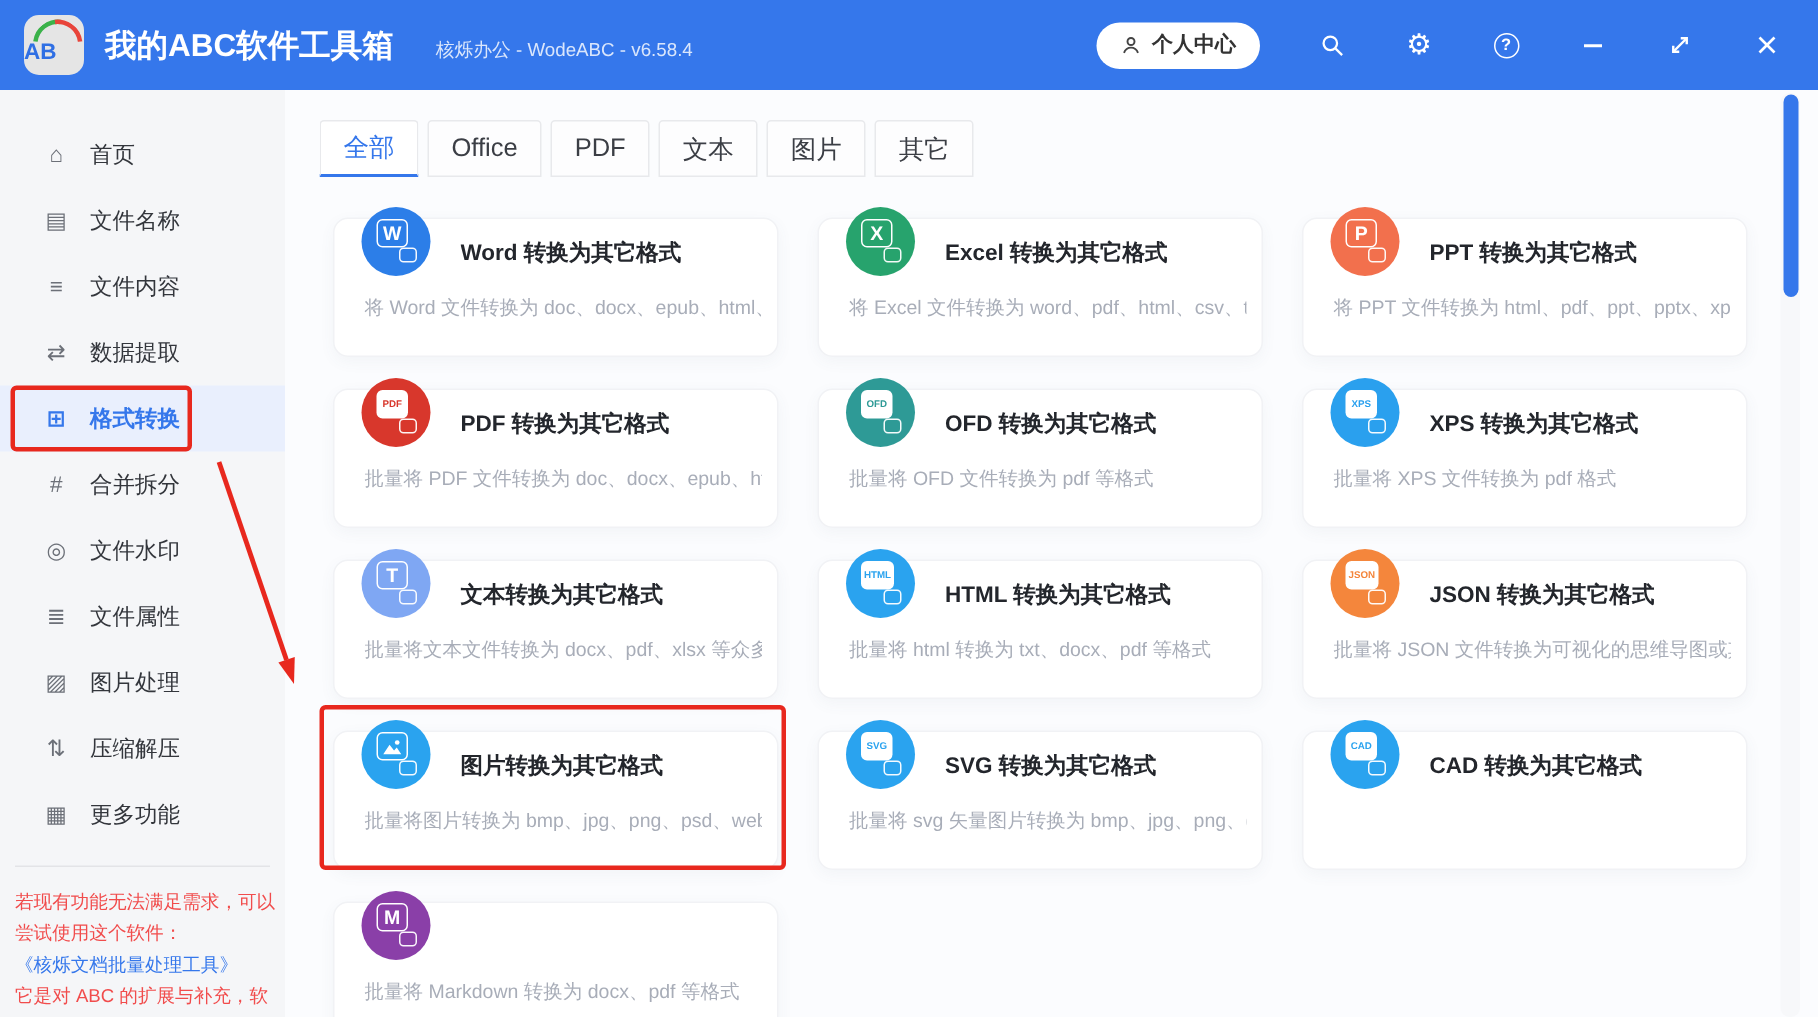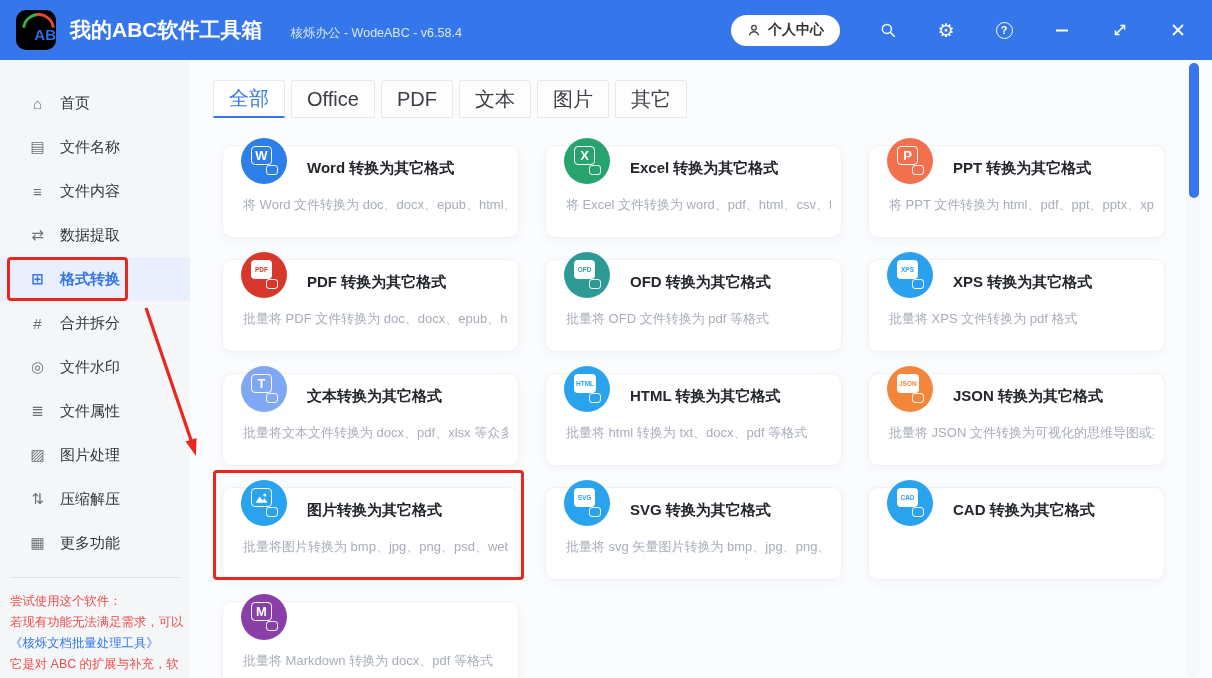--- a/index.html
+++ b/index.html
@@ -9,22 +9,22 @@
     position:relative; background:#fff; color:#303238;
     --accent:#3577eb; --ann-red:#e8281e;
   }
 
   
   .titlebar{
     position:absolute; left:0; top:0; width:1212px; height:60px;
     background:var(--accent); display:flex; align-items:center; padding:0 24px 0 16px;
   }
   .logo{
-    width:40px; height:40px; background:#000000; border-radius:10px; position:relative;
-    display:flex; align-items:flex-end; justify-content:flex-end; overflow:hidden; flex:0 0 auto;
+    width:40px; height:40px; background:#e5e5e5; border-radius:10px; position:relative;
+    display:flex; align-items:flex-end; justify-content:flex-start; overflow:hidden; flex:0 0 auto;
   }
   .logo::before{content:""; position:absolute; top:3px; left:6px; width:27px; height:27px;
     border-radius:50%; border:3px solid transparent; border-top-color:#3bb24a; transform:rotate(-38deg);}
   .logo::after{content:""; position:absolute; top:3px; left:6px; width:27px; height:27px;
     border-radius:50%; border:3px solid transparent; border-top-color:#e8443a; transform:rotate(38deg);}
   .logo span{ font-weight:bold; font-size:15px; color:#2f6fe4; letter-spacing:0; margin-bottom:7px; position:relative; z-index:2;}
   .titles{ display:flex; align-items:baseline; margin-left:14px; gap:28px; white-space:nowrap;}
   .app-title{ color:#fff; font-size:21px; font-weight:bold; }
   .app-subtitle{ color:rgba(255,255,255,.82); font-size:12.5px; }
   .header-right{ margin-left:auto; display:flex; align-items:center; gap:38px; }
@@ -47,21 +47,21 @@
   .side-item.active{ background:#e9effd; color:var(--accent); font-weight:bold; }
   .side-item.active .side-icon{ color:var(--accent); }
   .side-divider{ border-top:1px solid #e3e4e7; margin:12px 10px 0 10px; }
   .side-footer{ margin:13px 6px 0 10px; font-size:12.4px; line-height:21px; color:#f14c4c; }
   .side-footer a{ color:var(--accent); text-decoration:none; display:block; cursor:pointer; }
 
   
   .main{ position:absolute; left:190px; top:60px; right:0; bottom:0; background:#fbfcfe; overflow:hidden; }
   .tab-bar{ display:flex; gap:6px; padding:20px 0 0 23px; }
   .tab{ height:38px; padding:0 15px; display:flex; align-items:center; border:1px solid #e8e9ec;
-    border-radius:3px 3px 0 0; font-size:20px; color:#3b3e45; background:#fdfdfe; cursor:pointer; }
+    border-radius:3px 3px 0 0; font-size:17px; color:#3b3e45; background:#fdfdfe; cursor:pointer; }
   .tab.active{ color:var(--accent); background:#fff; border-bottom:2px solid var(--accent); }
 
   .cards{ display:grid; grid-template-columns:repeat(3,1fr); gap:21px 26px; margin:27px 47px 0 32px; }
   .card{ position:relative; background:#fff; border:1px solid #f1f2f5; border-radius:10px; height:93px;
     box-shadow:0 3px 10px rgba(80,90,110,.05); cursor:pointer; }
   .card-icon{ position:absolute; left:18px; top:-8px; width:46px; height:46px; border-radius:50%; }
   .badge{ position:absolute; left:10px; top:8px; min-width:21px; height:19px; padding:0 2px;
     border-radius:4px; display:flex; align-items:center; justify-content:center; font-weight:bold; }
   .badge.outline{ border:1.6px solid #fff; color:#fff; font-size:13px; }
   .badge.filled{ background:#fff; font-size:6.5px; letter-spacing:0; }
@@ -178,22 +178,22 @@
     <span class="side-icon">⇅</span>
     <span class="side-label">压缩解压</span>
   </div>
       <div class="side-item">
     <span class="side-icon">▦</span>
     <span class="side-label">更多功能</span>
   </div>
     </div>
   <div class="side-divider"></div>
   <div class="side-footer">
+    <div>若现有功能无法满足需求，可以</div>
     <div>尝试使用这个软件：</div>
-    <div>若现有功能无法满足需求，可以</div>
     <a>《核烁文档批量处理工具》</a>
     <div>它是对 ABC 的扩展与补充，软</div>
   </div>
 </nav>
 
 <main class="main">
   <div class="tab-bar" id="tab-bar">
       <div class="tab active">
         <span>全部</span>
       </div>

